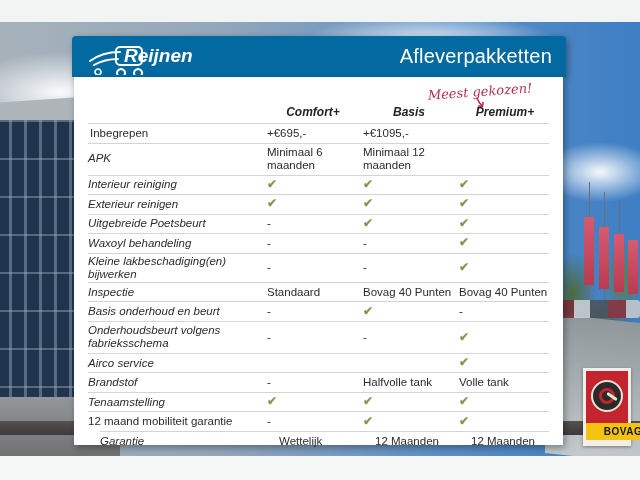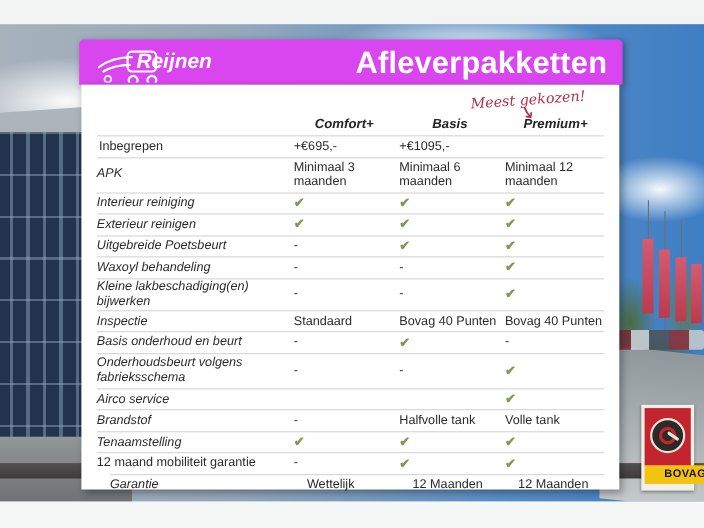--- a/index.html
+++ b/index.html
@@ -39,24 +39,24 @@
   .bovag-disc{position:absolute;left:5px;top:9px;width:32px;height:32px;border-radius:50%;
               background:#2c2a28;border:2px solid #e8e4da;box-sizing:border-box;}
   .bovag-ring{position:absolute;left:6px;top:6px;width:16px;height:16px;border-radius:50%;
               border:3px solid #c4242e;box-sizing:border-box;}
   .bovag-key{position:absolute;left:13px;top:13px;width:12px;height:3px;background:#dfe8d2;
              transform:rotate(35deg);border-radius:2px;}
   .bovag-yellow{width:42px;height:17px;background:#f4c211;display:flex;align-items:center;justify-content:center;padding-left:16px;}
   .bovag-yellow span{font-size:10px;font-weight:bold;color:#151515;letter-spacing:.5px;}
 
   
-  .bar{position:absolute;left:72px;top:36px;width:494px;height:41px;background:#d946ef;
+  .bar{position:absolute;left:72px;top:36px;width:494px;height:41px;background:#0369a1;
        border-radius:4px 4px 0 0;display:flex;align-items:center;justify-content:space-between;
        padding:0 14px;box-sizing:border-box;box-shadow:2px 2px 6px rgba(0,0,0,.35);}
-  .bar-title{color:#ffffff;font-size:28px;font-weight:bold;letter-spacing:.2px;}
+  .bar-title{color:#ffffff;font-size:20px;font-weight:normal;letter-spacing:.2px;}
   .logo{display:flex;align-items:center;height:100%;}
 
   .card{position:absolute;left:74px;top:77px;width:489px;height:368px;background:#ffffff;
         box-shadow:2px 3px 7px rgba(0,0,0,.35);box-sizing:border-box;padding:0 14px;}
 
   .annotation{position:absolute;right:18px;top:7px;width:130px;text-align:center;color:#b5304a;}
   .annotation .script{font-family:"DejaVu Serif",serif;font-style:italic;font-size:13px;
                       transform:rotate(-4deg);display:block;white-space:nowrap;}
   .annotation svg{display:block;margin:0 auto;margin-top:-2px;}
 
@@ -146,21 +146,20 @@
     <div class="col">Premium+</div>
   </div>
 
   <div class="trow">
     <div class="cell">Inbegrepen</div>
     <div class="cell">+€695,-</div>
     <div class="cell">+€1095,-</div>
   </div>
   <div class="trow tall">
     <div class="lbl">APK</div>
-    <div class="cell">Minimaal 3 maanden</div>
     <div class="cell">Minimaal 6 maanden</div>
     <div class="cell">Minimaal 12 maanden</div>
   </div>
   <div class="trow">
     <div class="lbl">Interieur reiniging</div>
     <div class="cell check">✔</div>
     <div class="cell check">✔</div>
     <div class="cell check">✔</div>
   </div>
   <div class="trow">

